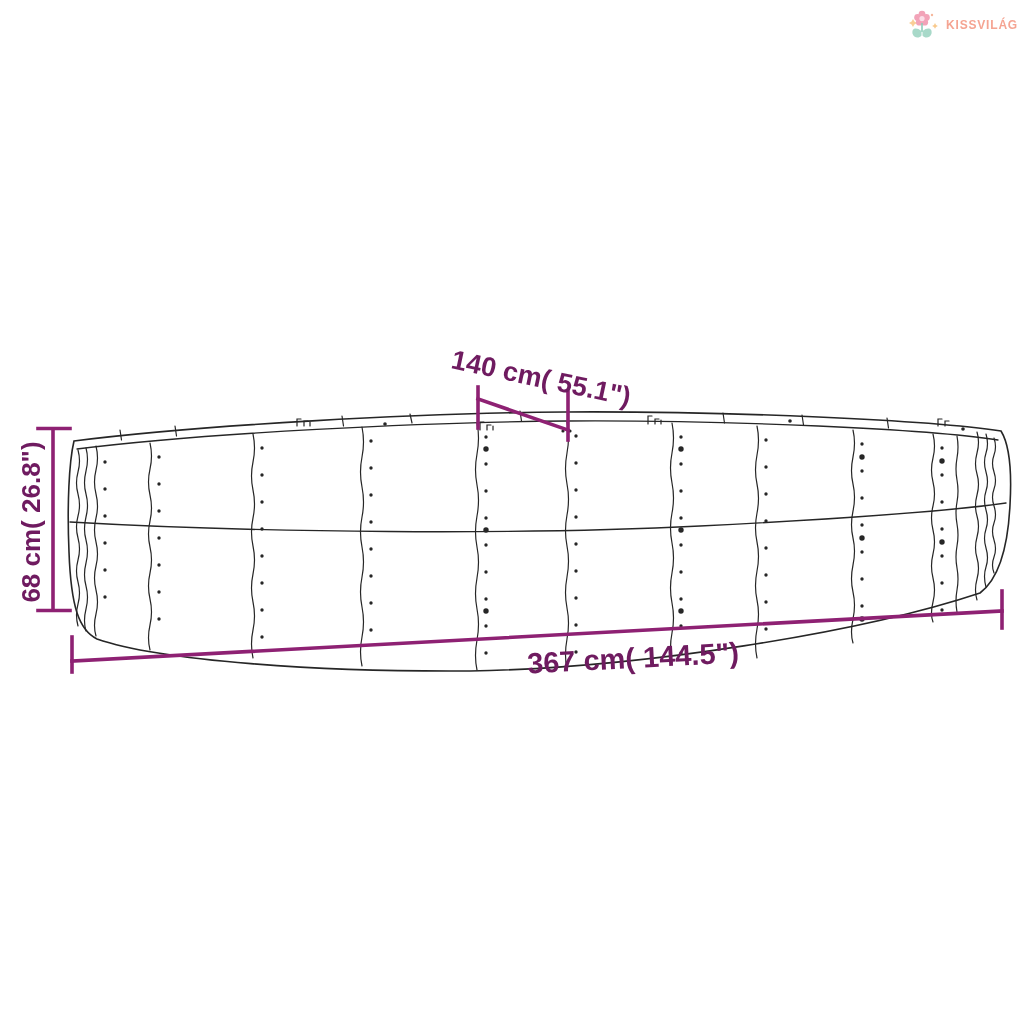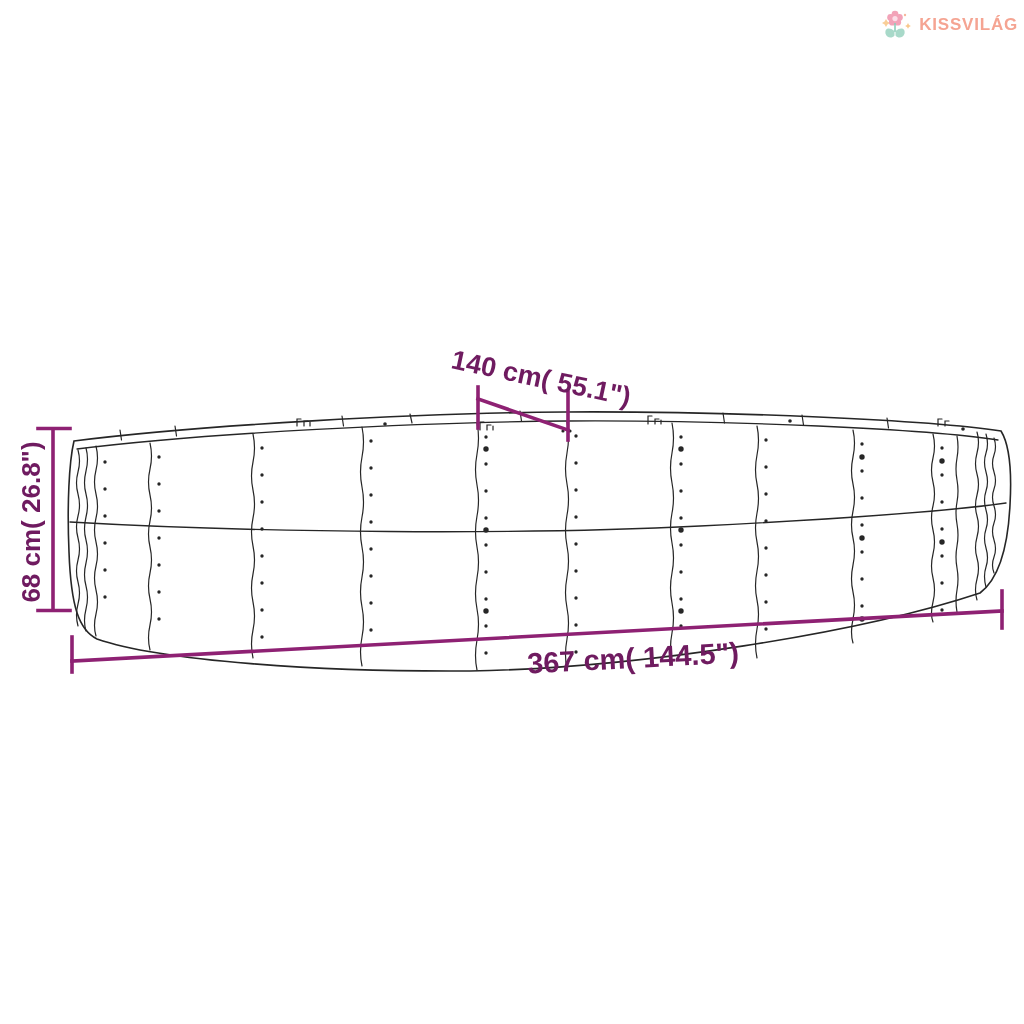--- a/index.html
+++ b/index.html
@@ -13,21 +13,21 @@
     font-family:"Liberation Sans",sans-serif;
     text-align:center;white-space:nowrap;line-height:30px;
   }
   .dim-label-top{left:450px;top:363px;width:180px;font-size:27px;transform:rotate(12deg);}
   .dim-label-left{left:-59px;top:507px;width:180px;font-size:26px;transform:rotate(-90deg);}
   .dim-label-bottom{left:513px;top:643px;width:240px;font-size:29px;transform:rotate(-3deg);}
   .logo{
     position:absolute;top:10px;right:6px;display:flex;align-items:center;gap:5px;
   }
   .logo-text{
-    color:#F5A492;font-size:17px;font-weight:bold;letter-spacing:0.8px;
+    color:#F5A492;font-size:12px;font-weight:bold;letter-spacing:0.8px;
     font-family:"Liberation Sans",sans-serif;
   }
 </style>
 </head>
 <body>
 
 <div class="canvas">
 
   <svg class="diagram-svg" viewBox="0 0 1024 1024">
 

